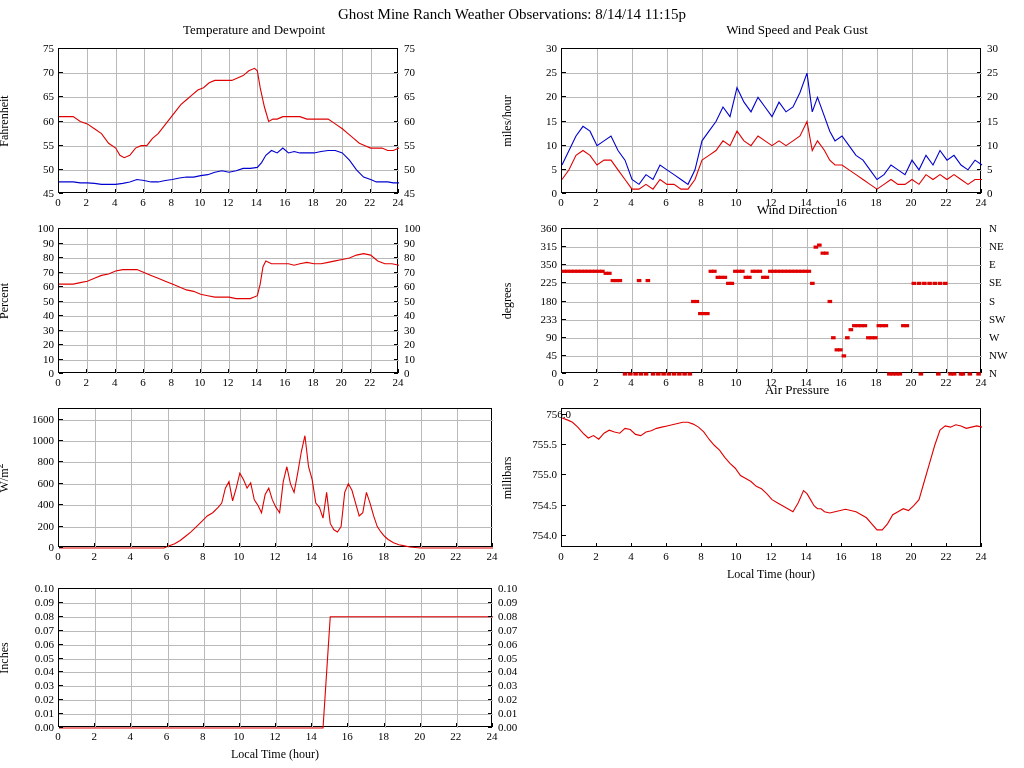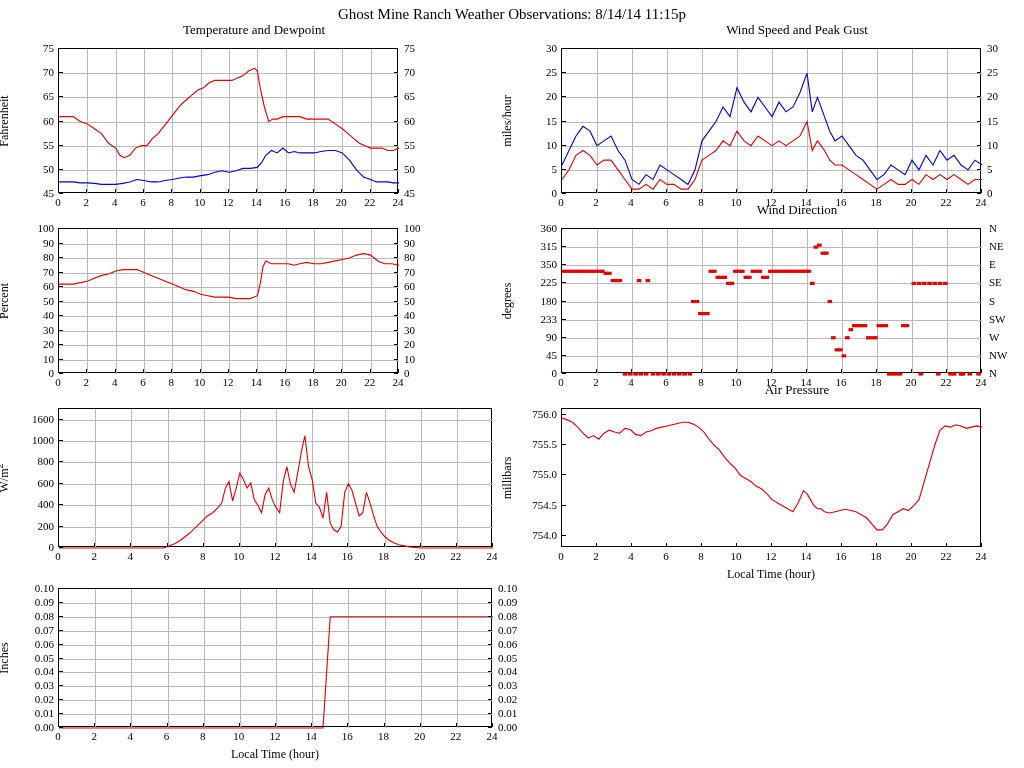--- a/index.html
+++ b/index.html
@@ -589,21 +589,21 @@
       <div class="xlab" style="left: 472px; top: 168px;">24</div>
       <div class="tick h" style="left: 53px; top: 152.913px;"></div>
       <div class="ylab-l" style="left: 8px; width: 40px; top: 152.913px;">754.0</div>
       <div class="tick h" style="left: 53px; top: 122.696px;"></div>
       <div class="ylab-l" style="left: 8px; width: 40px; top: 122.696px;">754.5</div>
       <div class="tick h" style="left: 53px; top: 92.4783px;"></div>
       <div class="ylab-l" style="left: 8px; width: 40px; top: 92.4783px;">755.0</div>
       <div class="tick h" style="left: 53px; top: 62.2609px;"></div>
       <div class="ylab-l" style="left: 8px; width: 40px; top: 62.2609px;">755.5</div>
       <div class="tick h" style="left: 53px; top: 32.0435px;"></div>
-      <div class="ylab-l" style="left: 8px; width: 40px; top: 32.0435px; font-family: Liberation Serif, serif;">756.0</div>
+      <div class="ylab-l" style="left: 22px; width: 40px; top: 32.0435px; font-family: Liberation Serif, serif;">756.0</div>
       <div class="axis-title-y" style="left: 6px; top: 95.5px; transform: rotate(-90deg) translate(-50%, -100%);">millibars</div>
       <div class="axis-title-x" style="left: 52px; width: 420px; top: 185px;">Local Time (hour)</div>
     </div>
     <div class="panel" style="left: 6px; top: 562px; width: 554px; height: 219px;">
       <div class="plotbox" style="left: 52px; top: 26px; width: 434px; height: 139px;">
         <div class="grid-line v" style="left: 36.1667px; top: 0px; height: 139px;"></div>
         <div class="grid-line v" style="left: 72.3333px; top: 0px; height: 139px;"></div>
         <div class="grid-line v" style="left: 108.5px; top: 0px; height: 139px;"></div>
         <div class="grid-line v" style="left: 144.667px; top: 0px; height: 139px;"></div>
         <div class="grid-line v" style="left: 180.833px; top: 0px; height: 139px;"></div>

